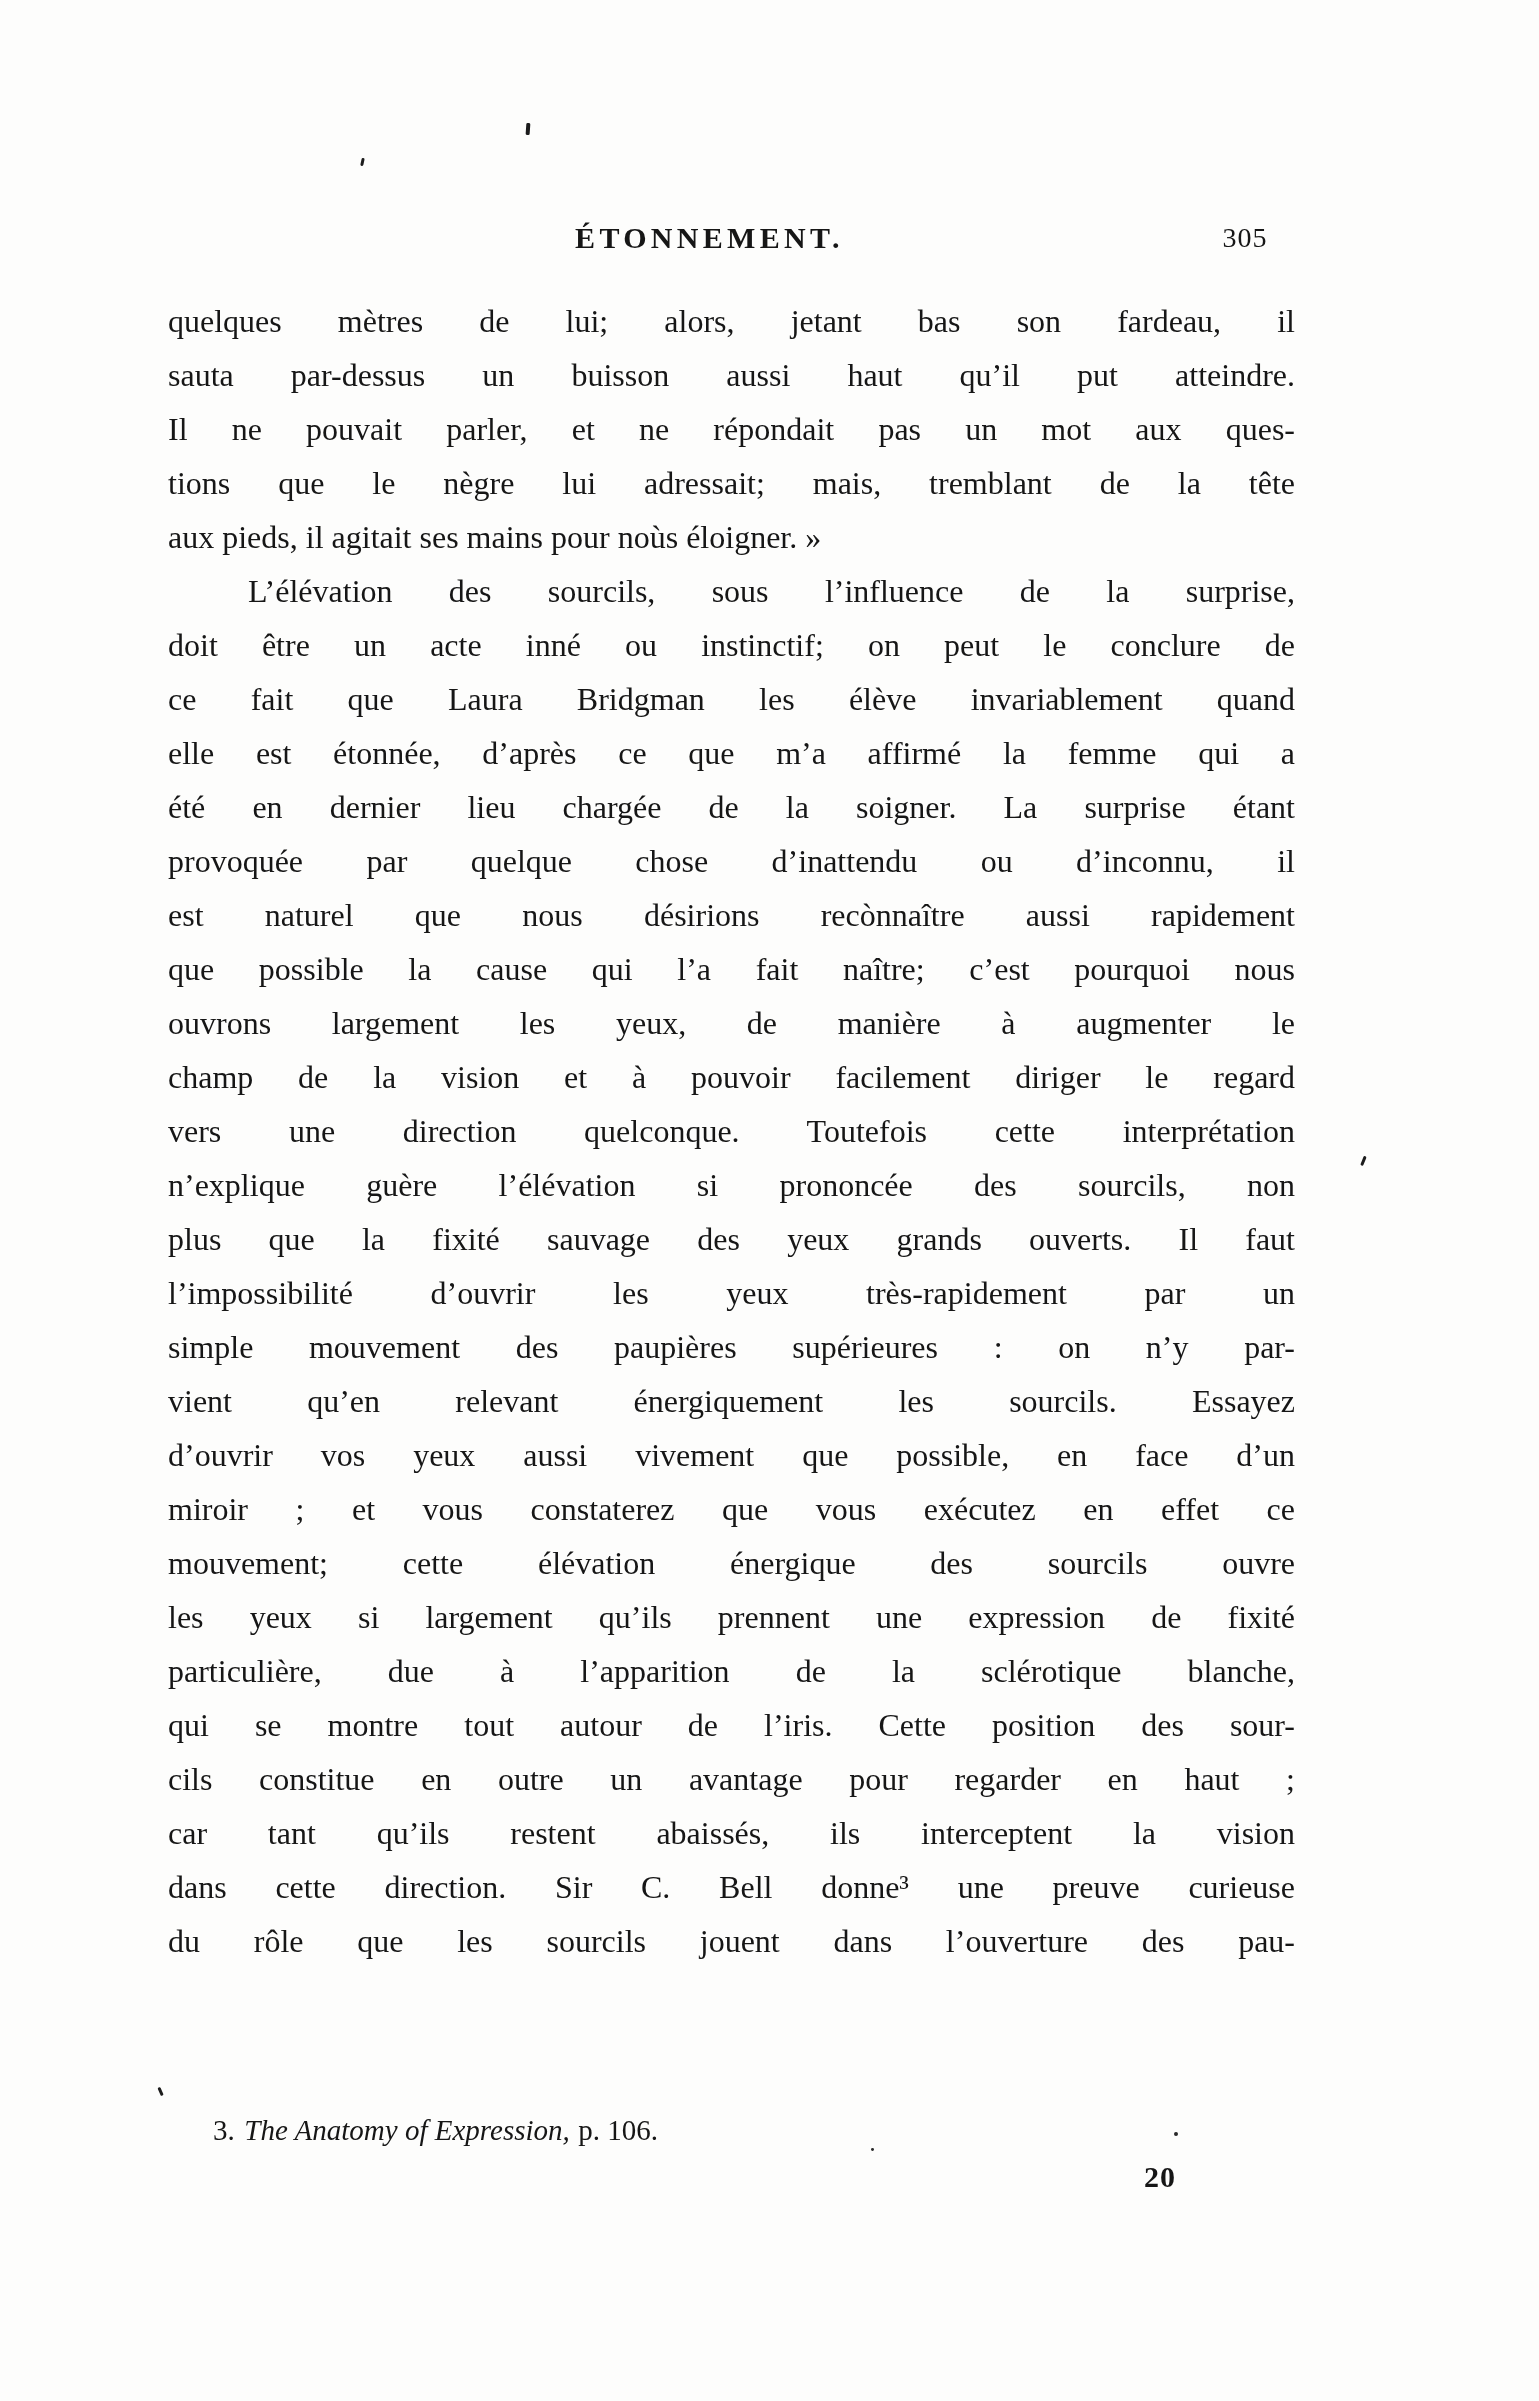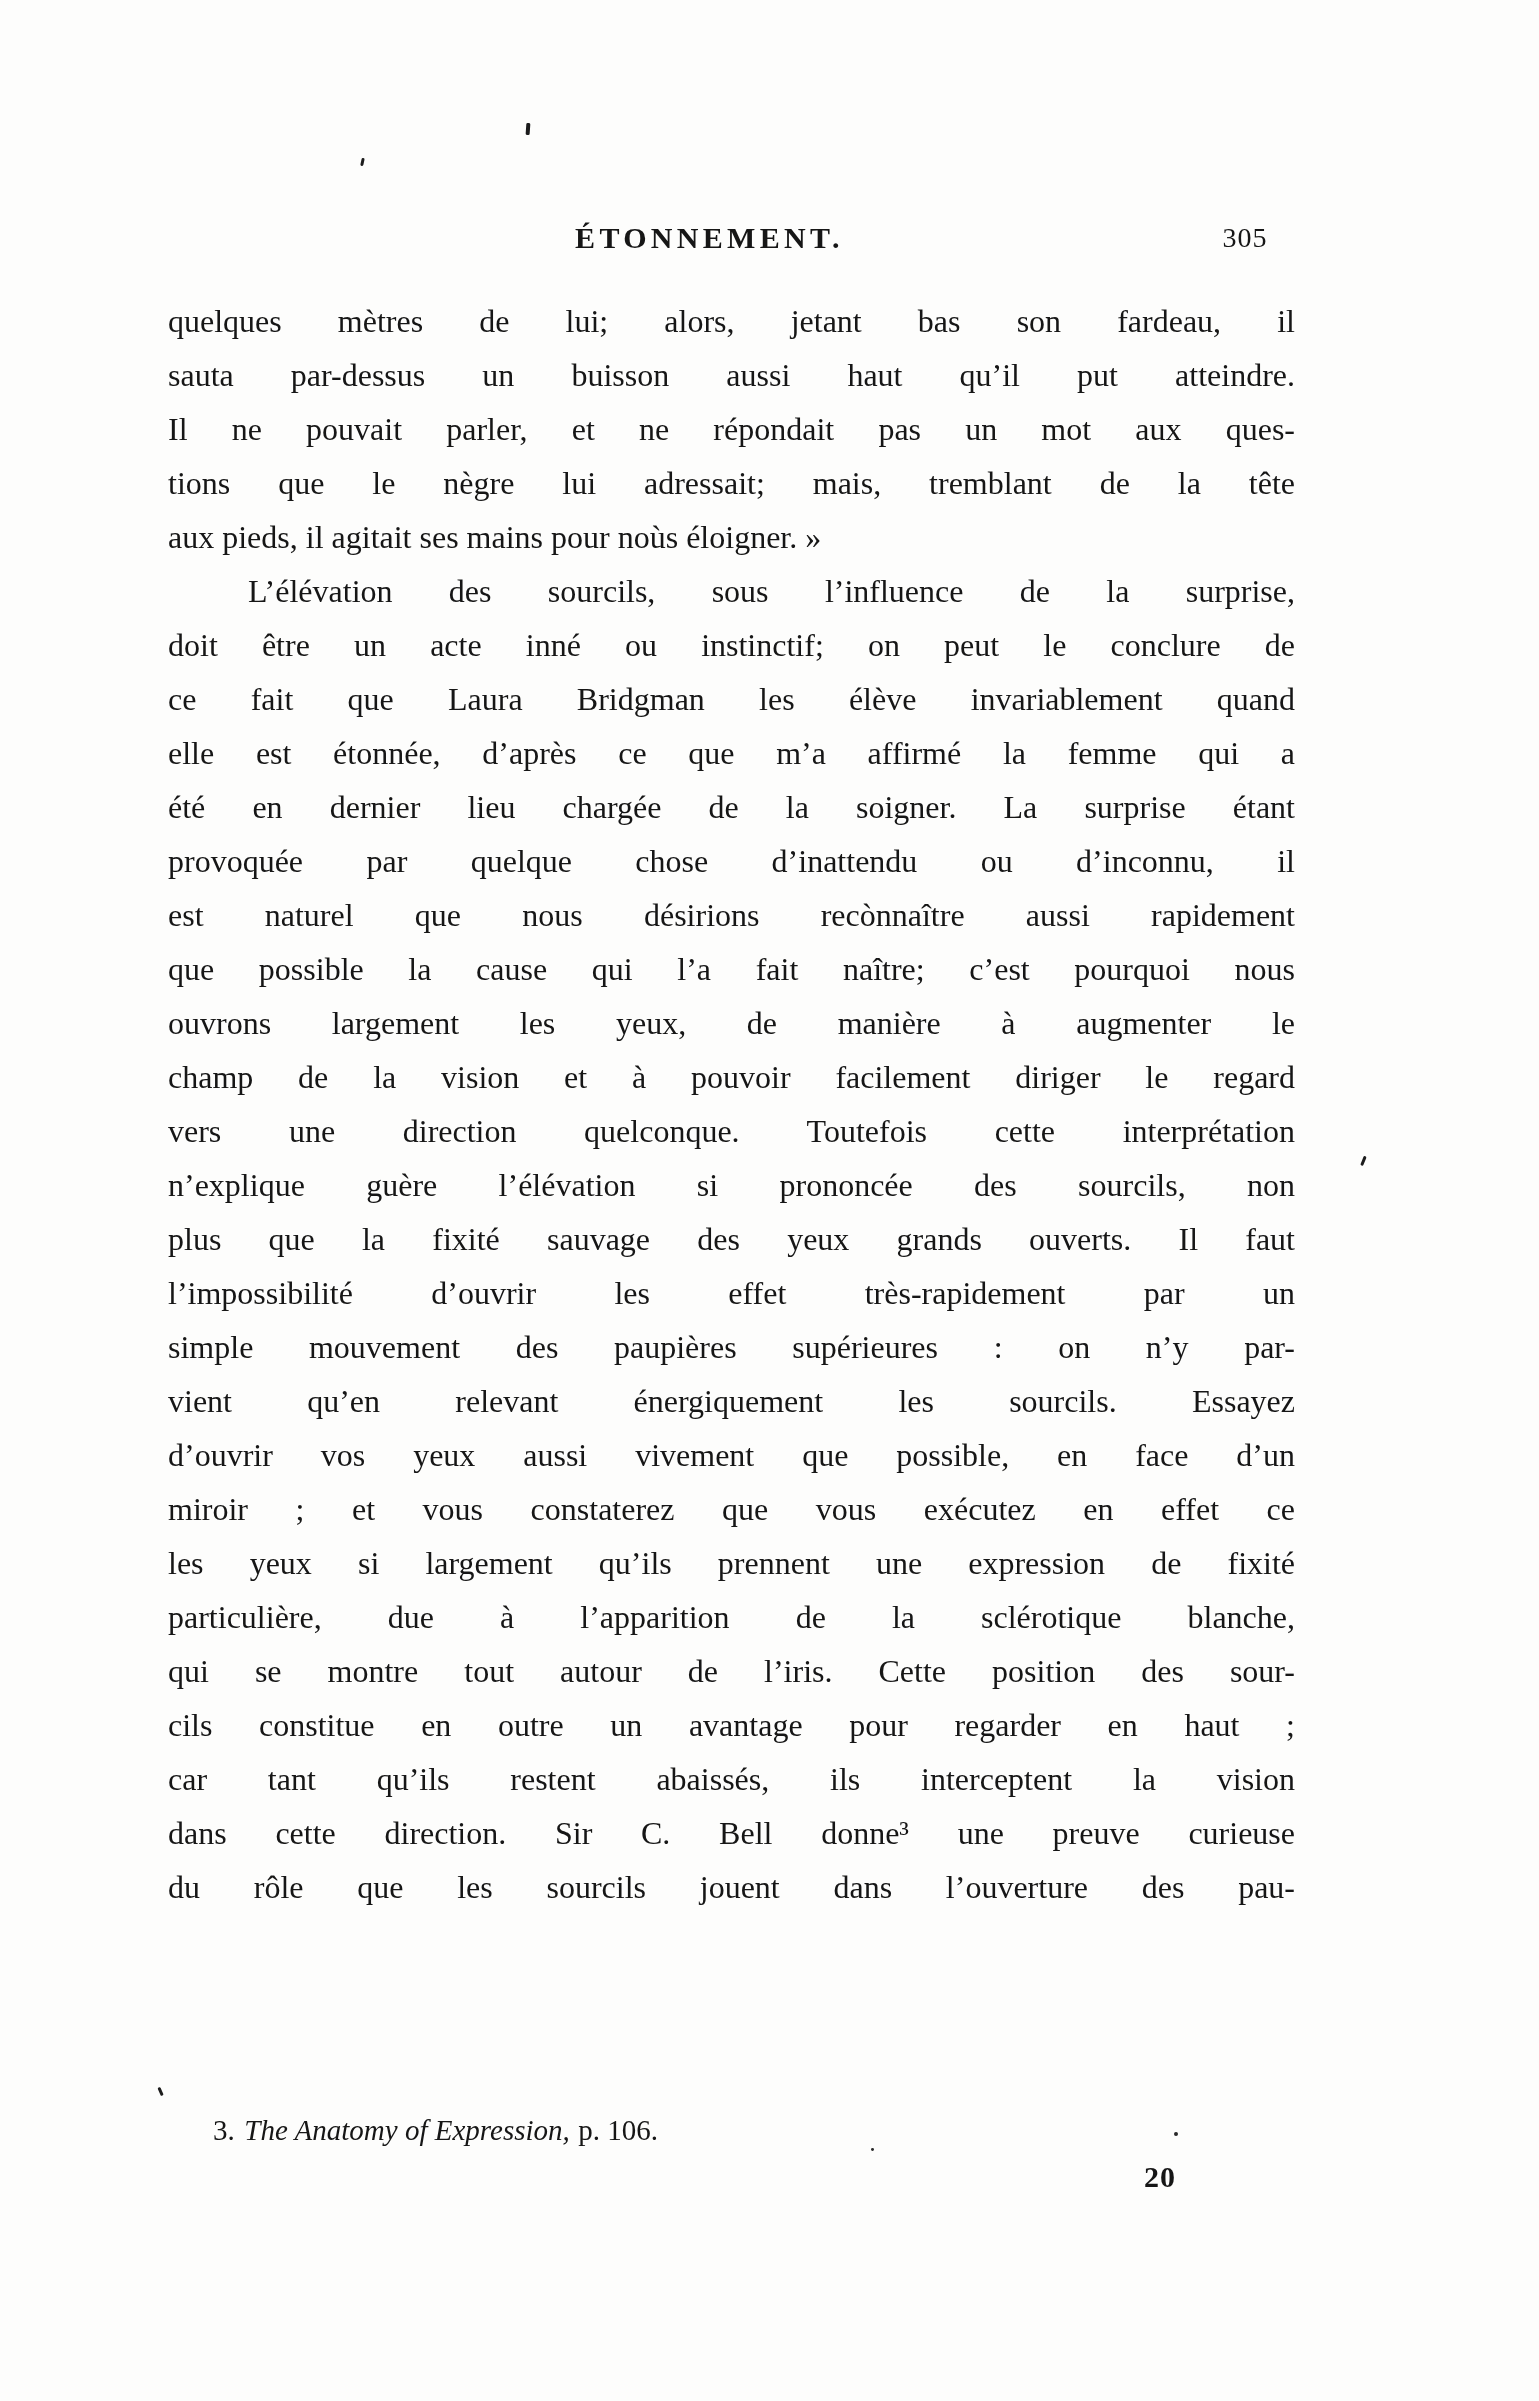--- a/index.html
+++ b/index.html
@@ -71,25 +71,26 @@
       <div class="line">elle est étonnée, d’après ce que m’a affirmé la femme qui a</div>
       <div class="line">été en dernier lieu chargée de la soigner. La surprise étant</div>
       <div class="line">provoquée par quelque chose d’inattendu ou d’inconnu, il</div>
       <div class="line">est naturel que nous désirions recònnaître aussi rapidement</div>
       <div class="line">que possible la cause qui l’a fait naître; c’est pourquoi nous</div>
       <div class="line">ouvrons largement les yeux, de manière à augmenter le</div>
       <div class="line">champ de la vision et à pouvoir facilement diriger le regard</div>
       <div class="line">vers une direction quelconque. Toutefois cette interprétation</div>
       <div class="line">n’explique guère l’élévation si prononcée des sourcils, non</div>
       <div class="line">plus que la fixité sauvage des yeux grands ouverts. Il faut</div>
-      <div class="line">l’impossibilité d’ouvrir les effet très-rapidement par un</div>
+      <div class="line">l’impossibilité d’ouvrir les yeux très-rapidement par un</div>
       <div class="line">simple mouvement des paupières supérieures : on n’y par-</div>
       <div class="line">vient qu’en relevant énergiquement les sourcils. Essayez</div>
       <div class="line">d’ouvrir vos yeux aussi vivement que possible, en face d’un</div>
       <div class="line">miroir ; et vous constaterez que vous exécutez en effet ce</div>
+      <div class="line">mouvement; cette élévation énergique des sourcils ouvre</div>
       <div class="line">les yeux si largement qu’ils prennent une expression de fixité</div>
       <div class="line">particulière, due à l’apparition de la sclérotique blanche,</div>
       <div class="line">qui se montre tout autour de l’iris. Cette position des sour-</div>
       <div class="line">cils constitue en outre un avantage pour regarder en haut ;</div>
       <div class="line">car tant qu’ils restent abaissés, ils interceptent la vision</div>
       <div class="line">dans cette direction. Sir C. Bell donne³ une preuve curieuse</div>
       <div class="line">du rôle que les sourcils jouent dans l’ouverture des pau-</div>
     </div>
 
   <div class="footnote">

